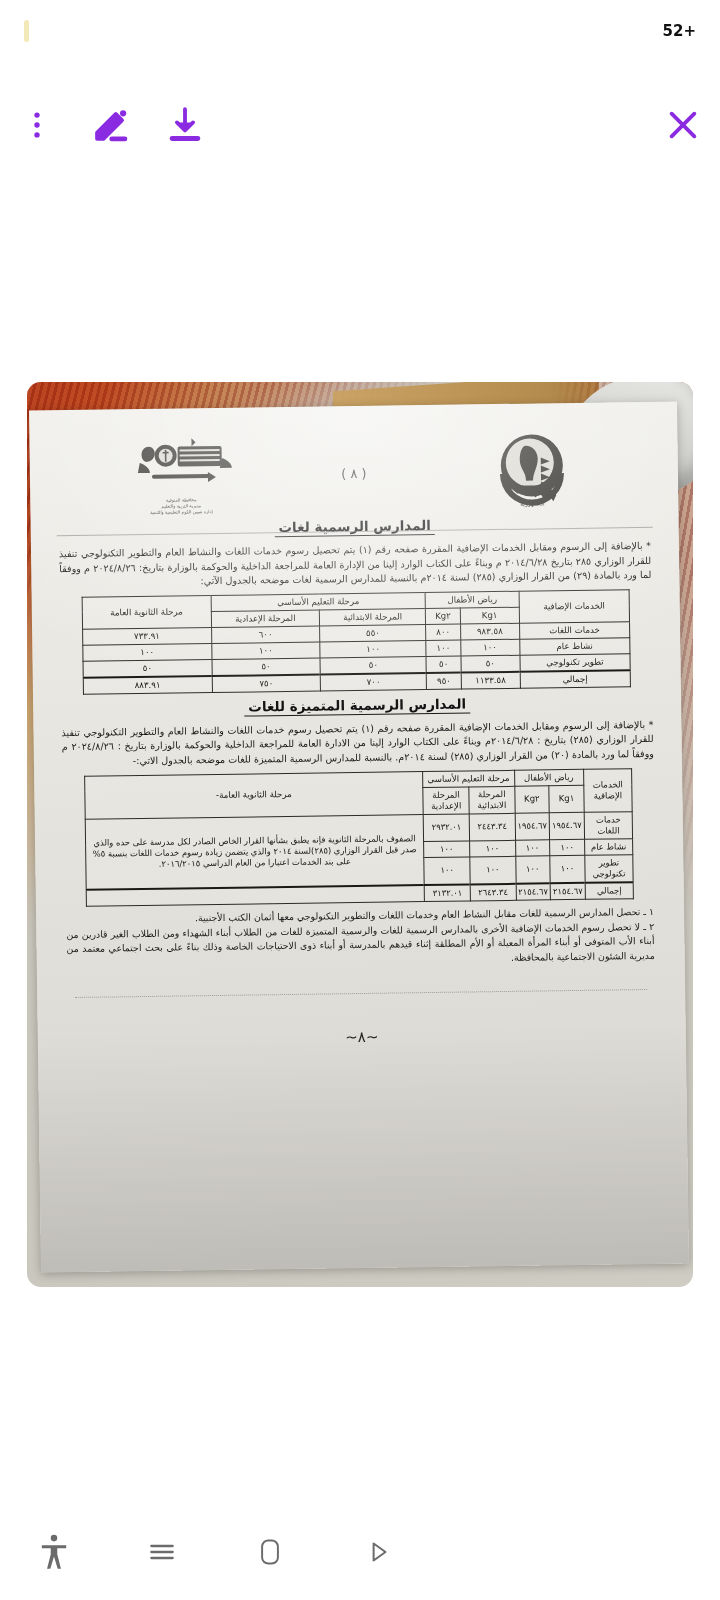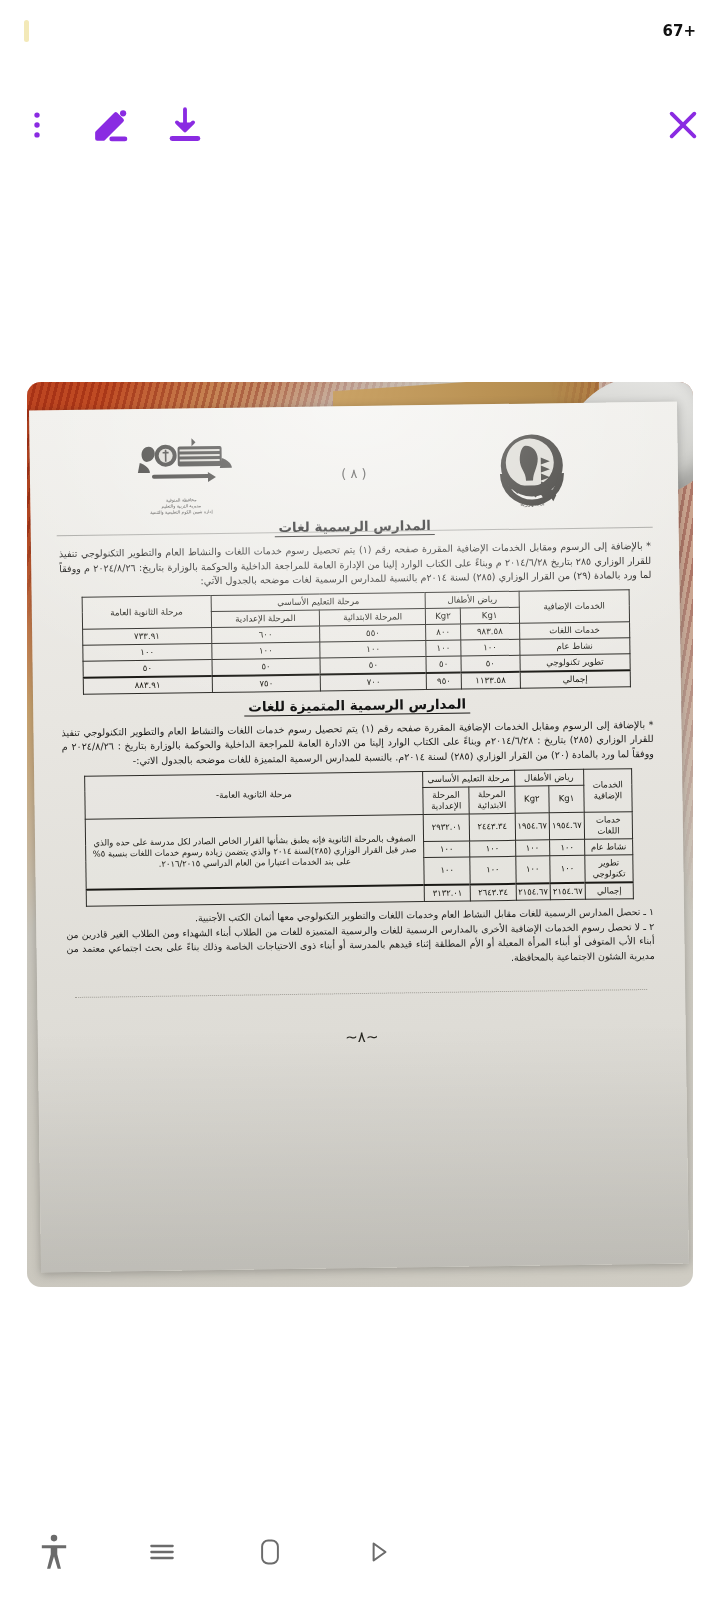--- a/index.html
+++ b/index.html
@@ -199,21 +199,21 @@
   .nav-btn svg { display:block; }
 </style>
 </head>
 <body>
 
 <div class="statusbar">
   <div class="status-left">
     <span class="notif-dot"></span>
   </div>
   <div class="status-right">
-    <span class="badge-count">67+</span>
+    <span class="badge-count">52+</span>
   </div>
 </div>
 
 <div class="toolbar">
 
   <div class="tb-btn" title="More options">
     <span>
       <svg width="34" height="34" viewBox="0 0 24 24" fill="#8A2BE2" aria-hidden="true">
         <circle cx="12" cy="5" r="1.9"></circle>
         <circle cx="12" cy="12" r="1.9"></circle>

